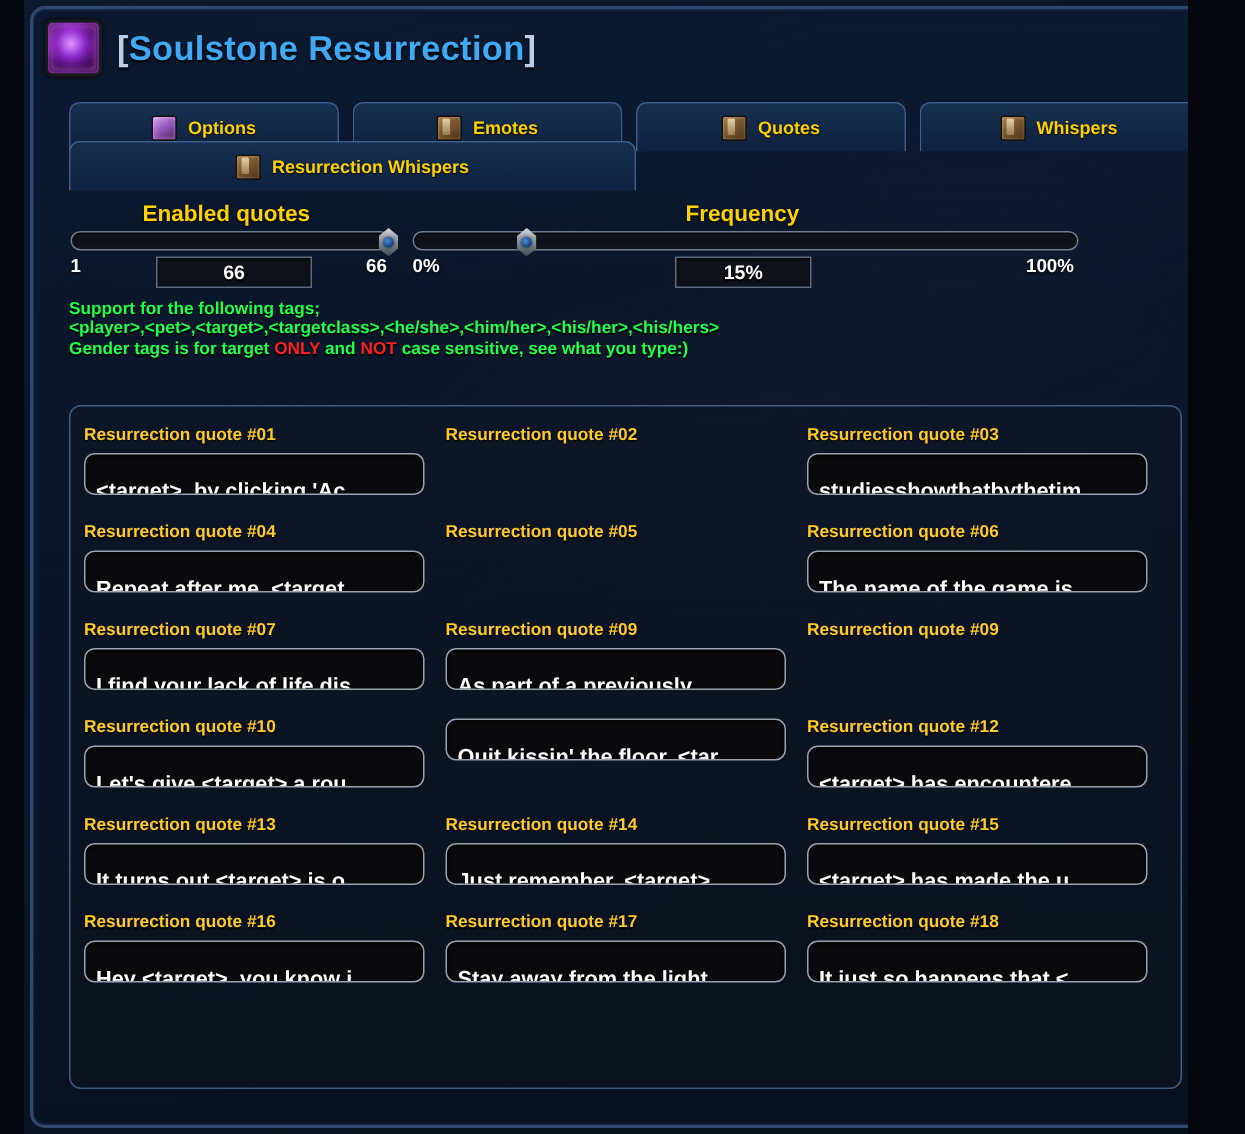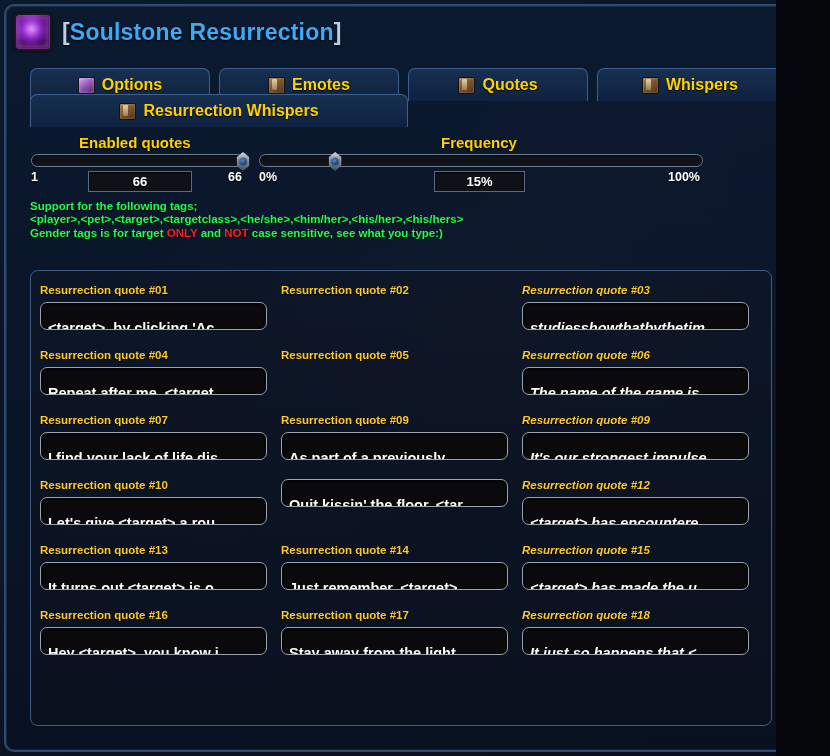--- a/index.html
+++ b/index.html
@@ -15,20 +15,21 @@
   #app {
     position: relative;
     width: 776px;
     height: 756px;
     overflow: hidden;
     background:
       radial-gradient(ellipse 520px 300px at 62% 46%, rgba(86,58,70,0.55) 0%, rgba(40,32,48,0.22) 48%, rgba(10,16,30,0) 72%),
       radial-gradient(ellipse 400px 260px at 28% 72%, rgba(30,52,80,0.40) 0%, rgba(12,20,36,0) 70%),
       radial-gradient(ellipse 300px 200px at 82% 24%, rgba(60,40,66,0.35) 0%, rgba(12,20,36,0) 70%),
       linear-gradient(160deg, #0c1a2e 0%, #0a1526 40%, #0a1322 70%, #080f1c 100%);
+    margin-left: 16px;
   }
 
   
   .frame {
     position: absolute;
     left: 4px;
     top: 4px;
     width: 822px;
     height: 748px;
     box-sizing: border-box;
@@ -92,21 +93,21 @@
     display: flex;
     align-items: center;
     justify-content: center;
     gap: 7px;
     padding: 16px 10px;
     border: 1px solid #3c5f8c;
     border-bottom: none;
     border-radius: 7px 7px 0 0;
     background: linear-gradient(180deg, #172f50 0%, #122846 55%, #0f2140 100%);
     color: #ffd100;
-    font-size: 16px;
+    font-size: 12px;
     font-weight: bold;
     text-shadow: 0 1px 1px #000;
     white-space: nowrap;
   }
   .tab.active {
     color: #ffffff;
     background: linear-gradient(180deg, #1b3558 0%, #15294a 55%, #112444 100%);
     border-color: #4d76a8;
   }
   .tab-w1 { width: 180px; }
@@ -230,21 +231,21 @@
     width: 724px;
     display: flex;
     flex-wrap: wrap;
     gap: 0;
   }
   .quote-cell {
     width: 227px;
     margin-right: 14px;
     margin-bottom: 19px;
   }
-  .quote-cell:nth-child(3n) { margin-right: 0; font-style: italic; }
+  .quote-cell:nth-child(3n) { margin-right: 0; }
   .quote-label {
     font-size: 11.5px;
     font-weight: bold;
     color: #ffc928;
     text-shadow: 0 1px 1px #000;
     margin-bottom: 6px;
     white-space: nowrap;
   }
   .quote-input {
     box-sizing: border-box;
@@ -421,21 +422,20 @@
         <div class="quote-cell">
           <div class="quote-label">Resurrection quote #07</div>
           <div class="quote-input">I find your lack of life dis</div>
         </div>
         <div class="quote-cell">
           <div class="quote-label">Resurrection quote #09</div>
           <div class="quote-input">As part of a previously</div>
         </div>
         <div class="quote-cell">
           <div class="quote-label">Resurrection quote #09</div>
-          <div class="quote-input">It's our strongest impulse</div>
         </div>
         <div class="quote-cell">
           <div class="quote-label">Resurrection quote #10</div>
           <div class="quote-input">Let's give &lt;target&gt; a rou</div>
         </div>
         <div class="quote-cell">
           <div class="quote-input">Quit kissin' the floor, &lt;tar</div>
         </div>
         <div class="quote-cell">
           <div class="quote-label">Resurrection quote #12</div>

